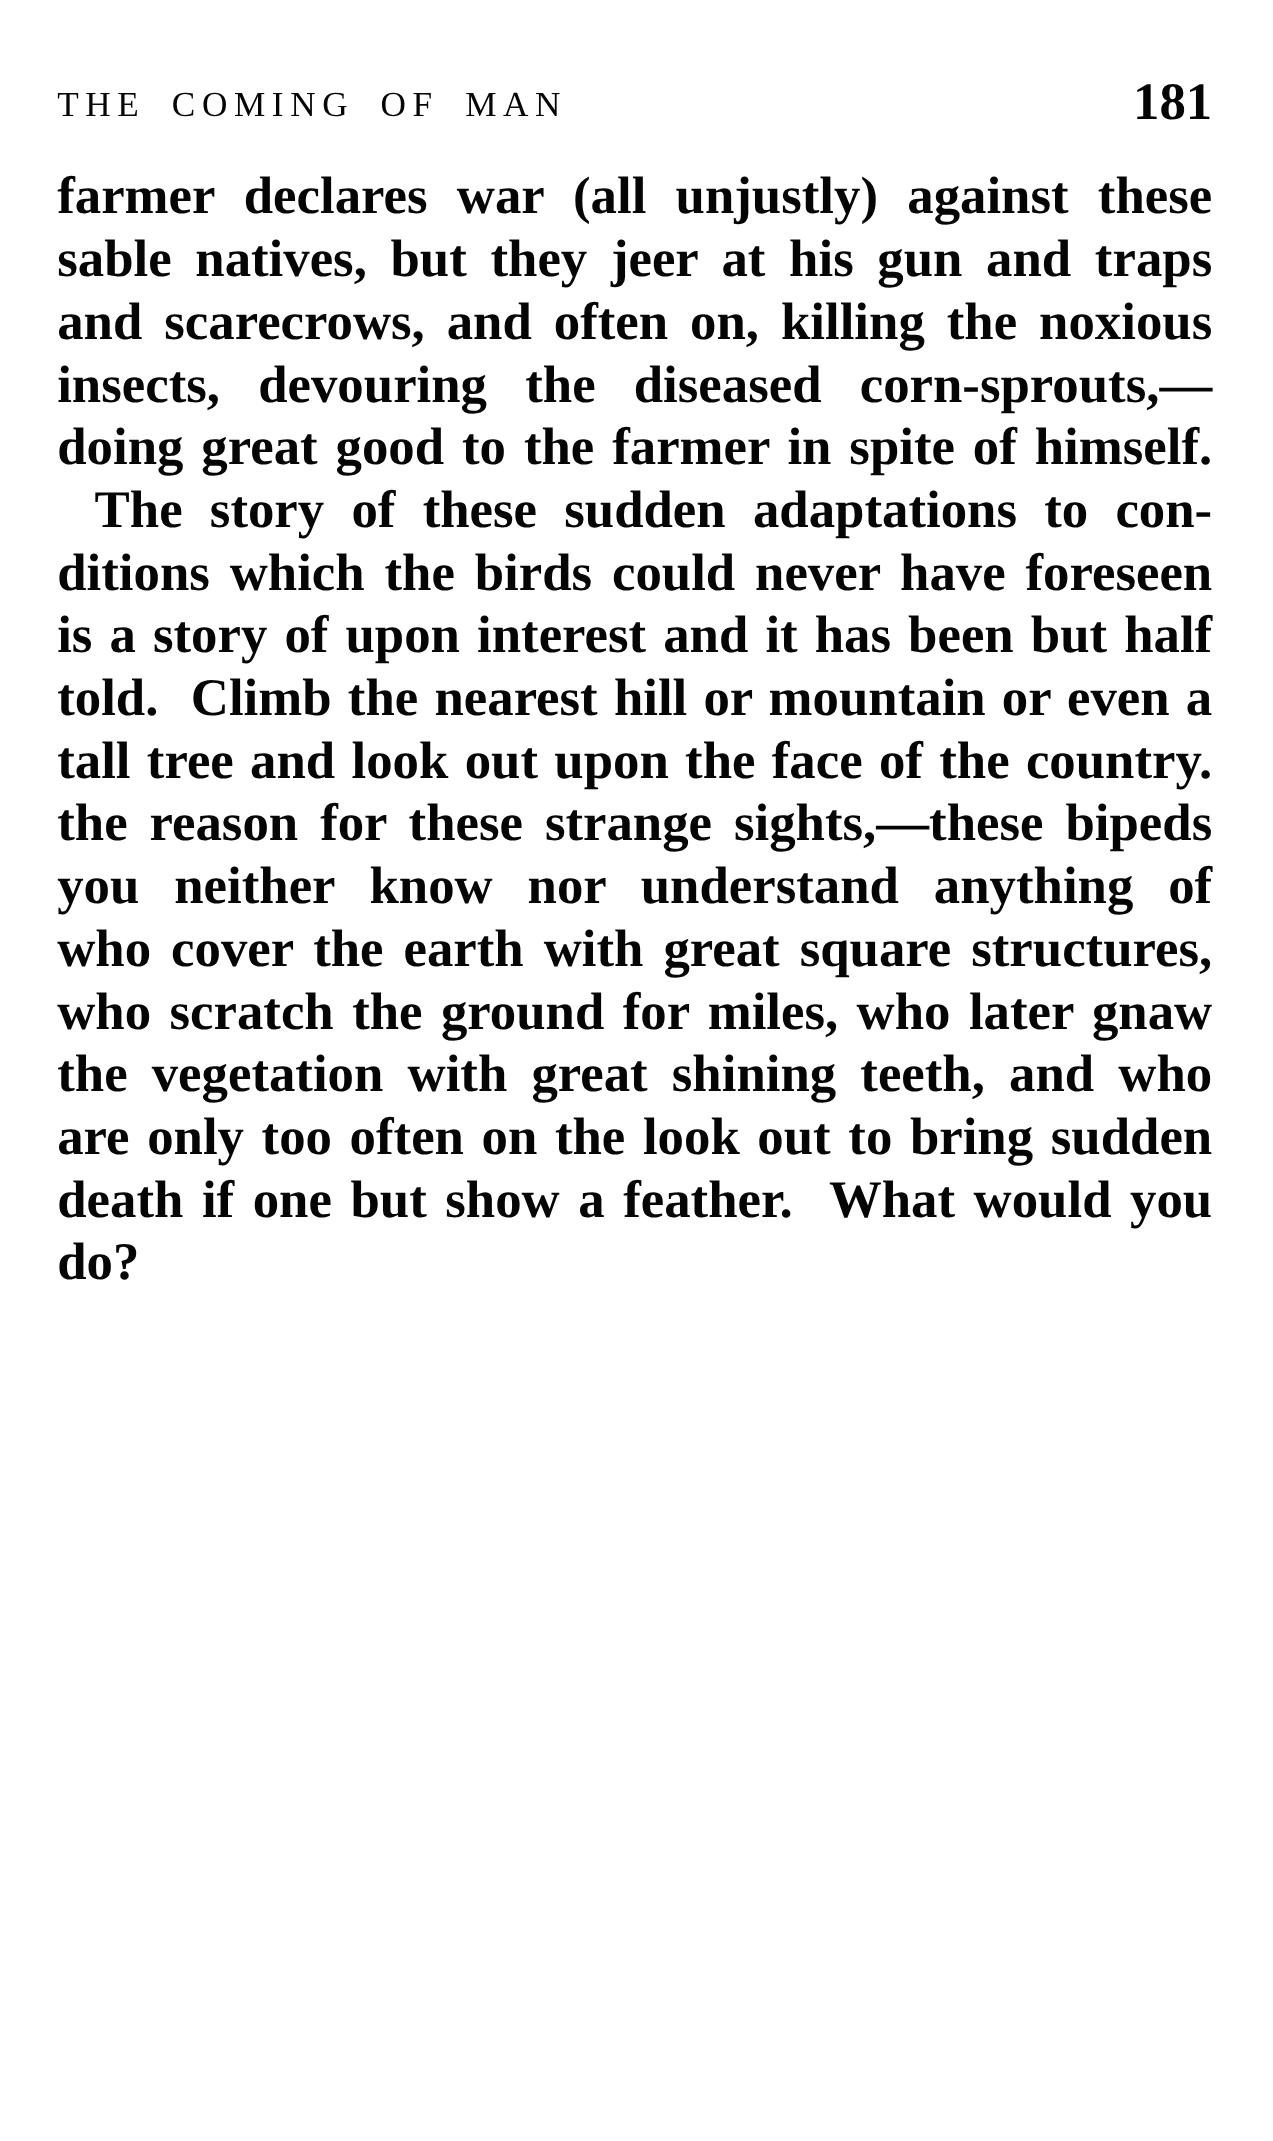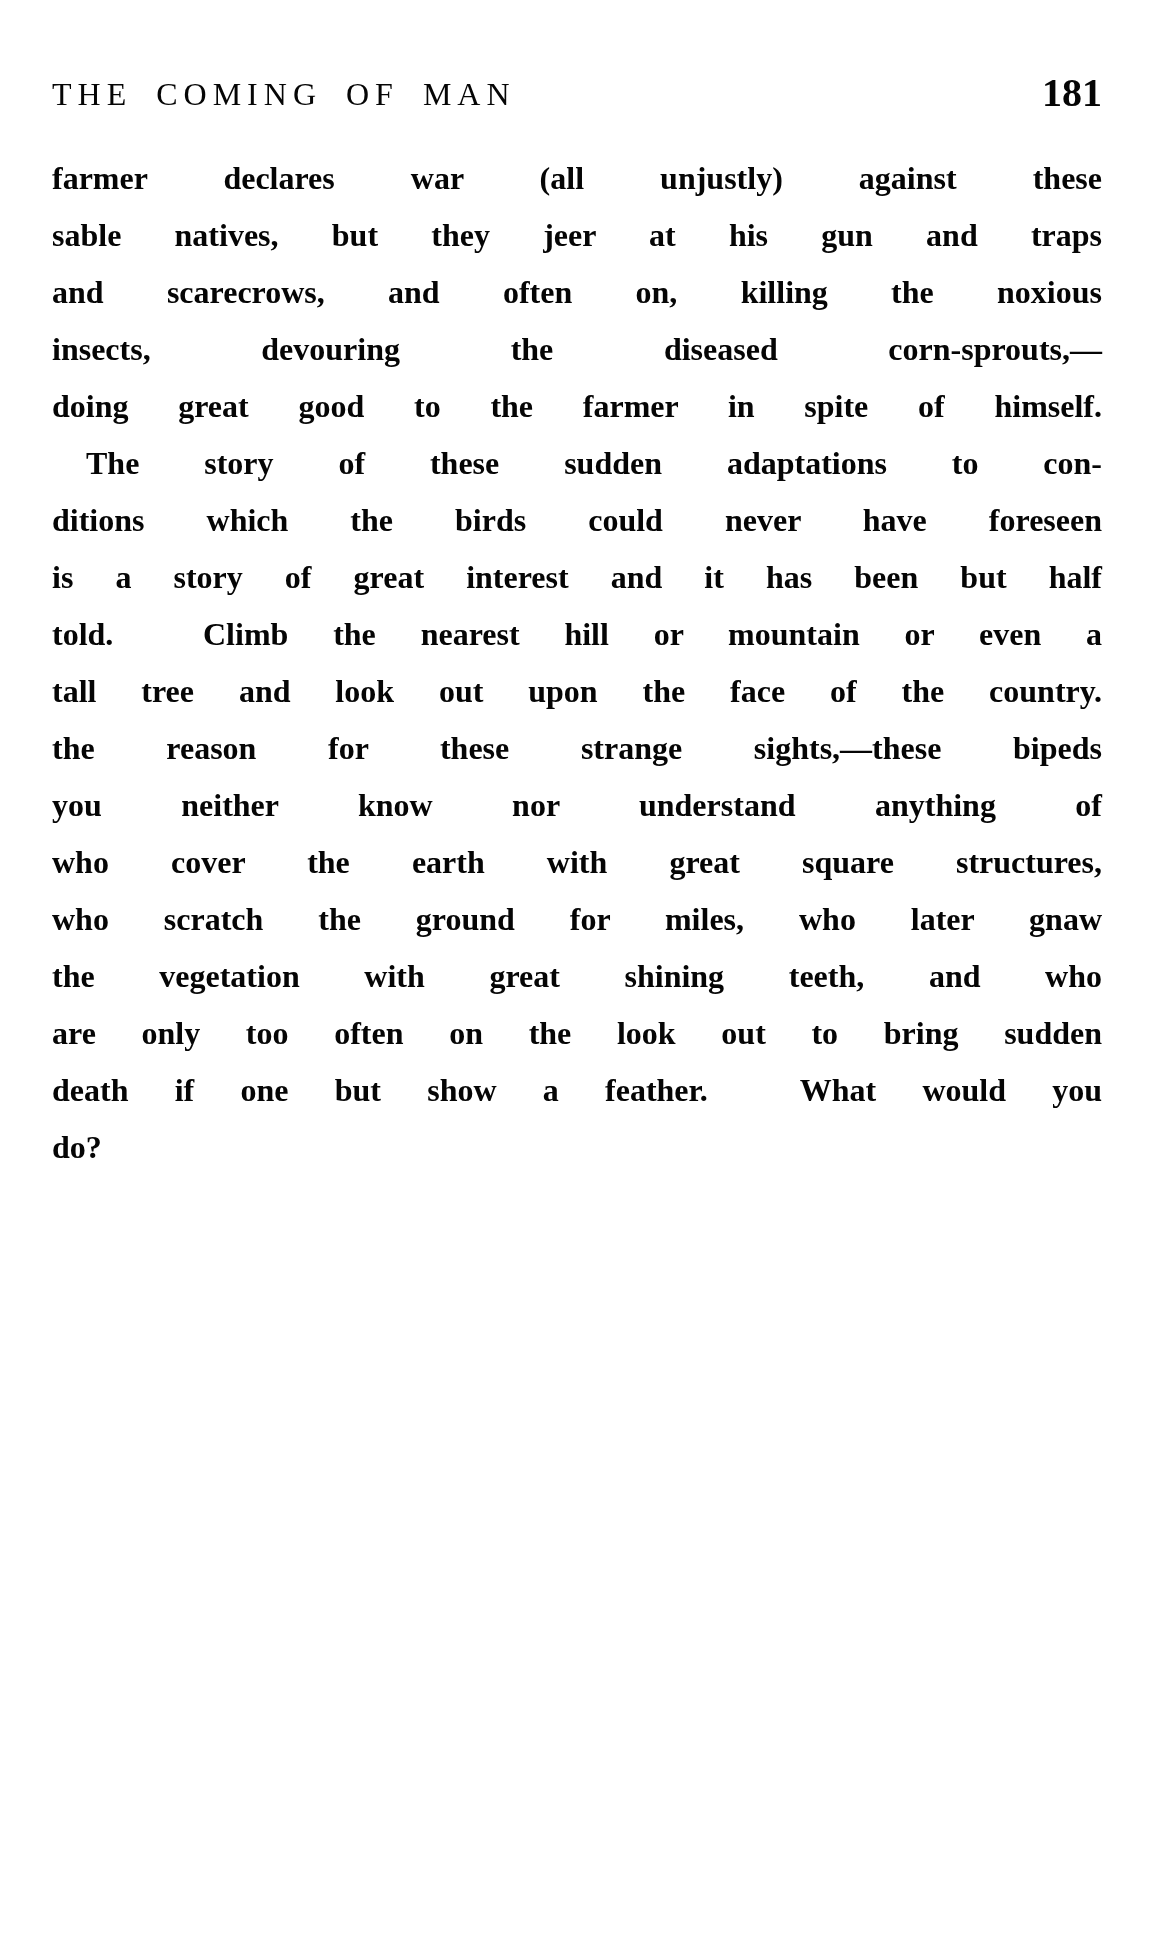--- a/index.html
+++ b/index.html
@@ -33,34 +33,34 @@
     font-weight: normal;
     letter-spacing: 6px;
     word-spacing: 10px;
     line-height: 44px;
     white-space: nowrap;
   }
   .page-number {
     position: absolute;
     right: 0;
     top: 0;
-    font-size: 40px;
+    font-size: 48px;
     font-weight: bold;
     line-height: 50px;
   }
   .page-body {
     position: absolute;
     left: 52px;
     top: 150px;
     width: 1050px;
   }
   .line {
     height: 57px;
     line-height: 57px;
-    font-size: 32px;
+    font-size: 48px;
     font-weight: bold;
     text-align: justify;
     text-align-last: justify;
     white-space: nowrap;
   }
   .line.indent {
     text-indent: 34px;
   }
   .line.flush {
     text-align: left;
@@ -76,21 +76,21 @@
     <div class="page-number">181</div>
   </div>
   <div class="page-body">
       <div class="line">farmer declares war (all unjustly) against these</div>
       <div class="line">sable natives, but they jeer at his gun and traps</div>
       <div class="line">and scarecrows, and often on, killing the noxious</div>
       <div class="line">insects, devouring the diseased corn-sprouts,—</div>
       <div class="line">doing great good to the farmer in spite of himself.</div>
       <div class="line indent">The story of these sudden adaptations to con-</div>
       <div class="line">ditions which the birds could never have foreseen</div>
-      <div class="line">is a story of great interest and it has been but half</div>
+      <div class="line">is a story of upon interest and it has been but half</div>
       <div class="line">told.&nbsp; Climb the nearest hill or mountain or even a</div>
       <div class="line">tall tree and look out upon the face of the country.</div>
       <div class="line">the reason for these strange sights,—these bipeds</div>
       <div class="line">you neither know nor understand anything of</div>
       <div class="line">who cover the earth with great square structures,</div>
       <div class="line">who scratch the ground for miles, who later gnaw</div>
       <div class="line">the vegetation with great shining teeth, and who</div>
       <div class="line">are only too often on the look out to bring sudden</div>
       <div class="line">death if one but show a feather.&nbsp; What would you</div>
       <div class="line flush">do?</div>

